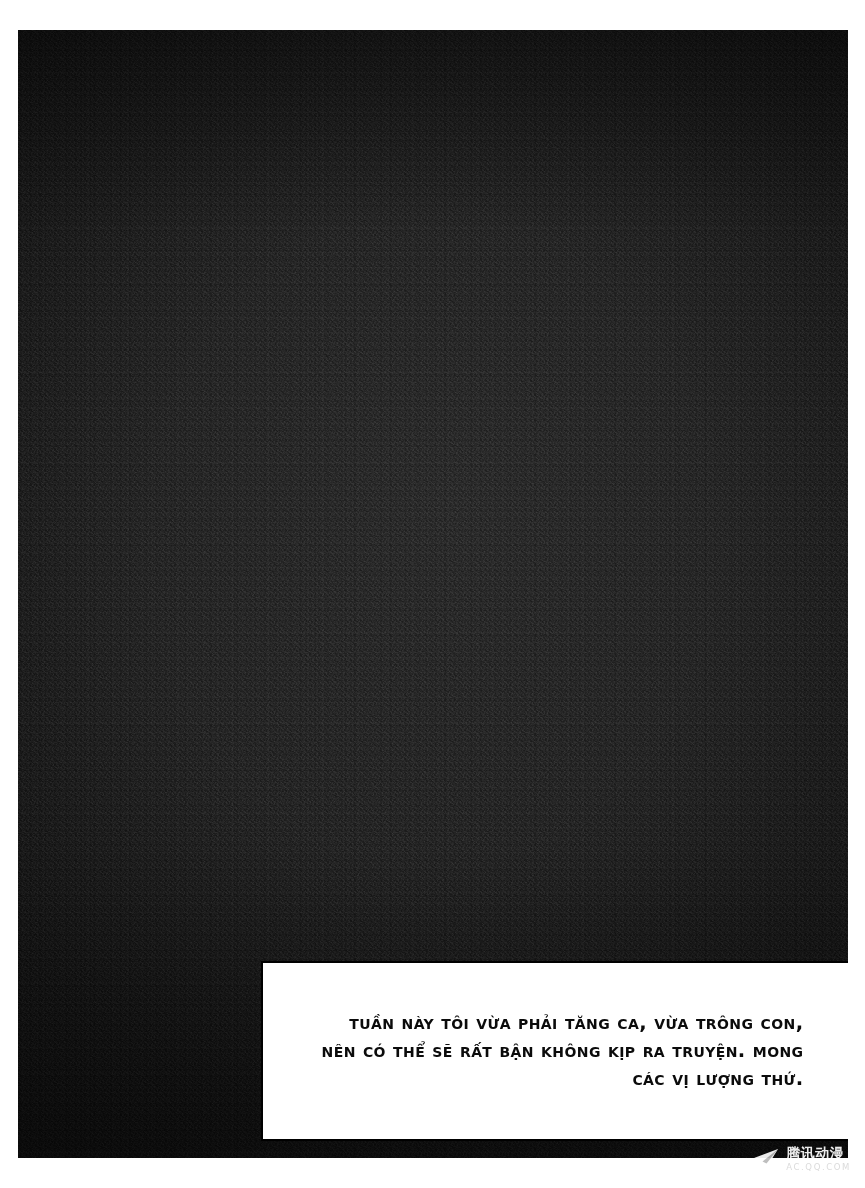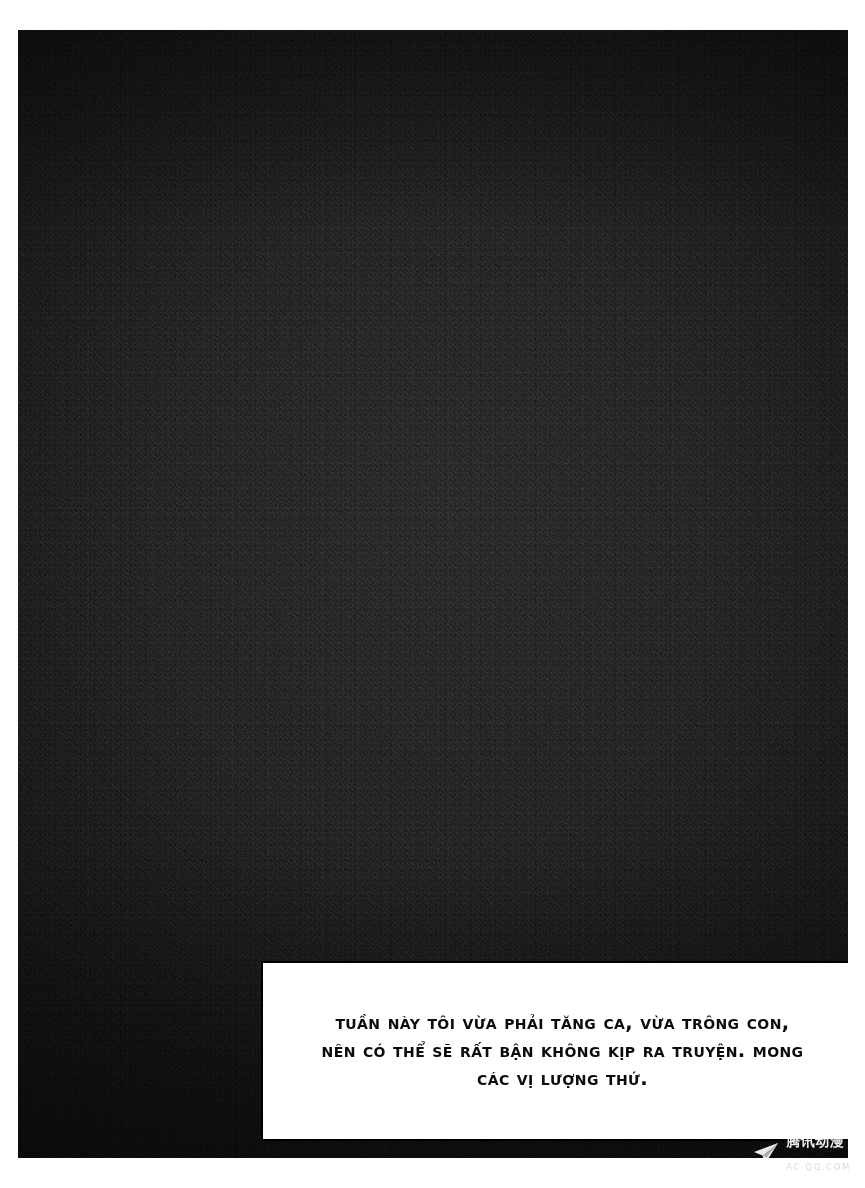--- a/index.html
+++ b/index.html
@@ -83,21 +83,21 @@
     height: 180px;
     background: #ffffff;
     border: 2px solid #000000;
     box-sizing: border-box;
     display: flex;
     align-items: center;
     justify-content: center;
     padding: 0 18px;
   }
   .caption-text {
-    text-align: center;
+    text-align: right;
     color: #0b0b0b;
     font-family: "DejaVu Sans", sans-serif;
     font-size: 19.5px;
     line-height: 1.42;
     font-weight: 600;
     letter-spacing: 0.4px;
     font-variant: small-caps;
     text-transform: lowercase;
     white-space: pre-line;
   }
@@ -153,21 +153,21 @@
     font-weight: 700;
     letter-spacing: 0.5px;
     white-space: nowrap;
   }
   .publisher-watermark .pub-url {
     color: #d8d8d8;
     font-family: "DejaVu Sans", sans-serif;
     font-size: 8.5px;
     letter-spacing: 1.6px;
     white-space: nowrap;
-    margin-top: 14px;
+    margin-top: 2px;
   }
 </style>
 </head>
 <body>
 
 <div class="page">
 
   <div class="panel">
     <div class="grain"></div>
     <div class="grain2"></div>

